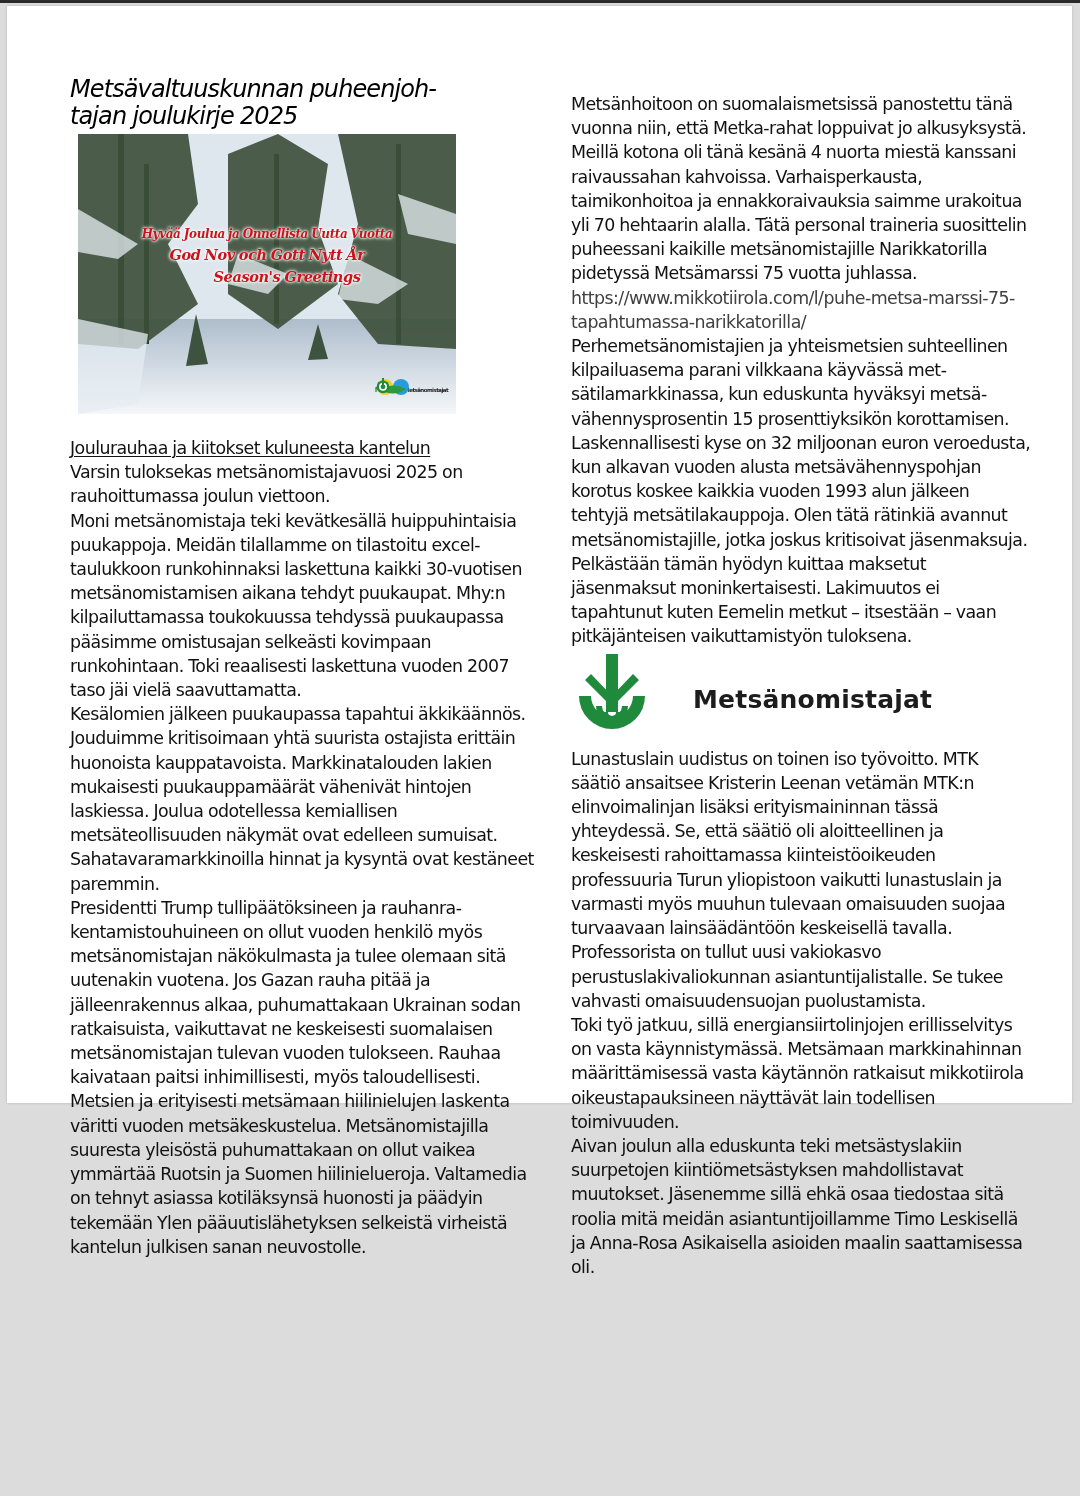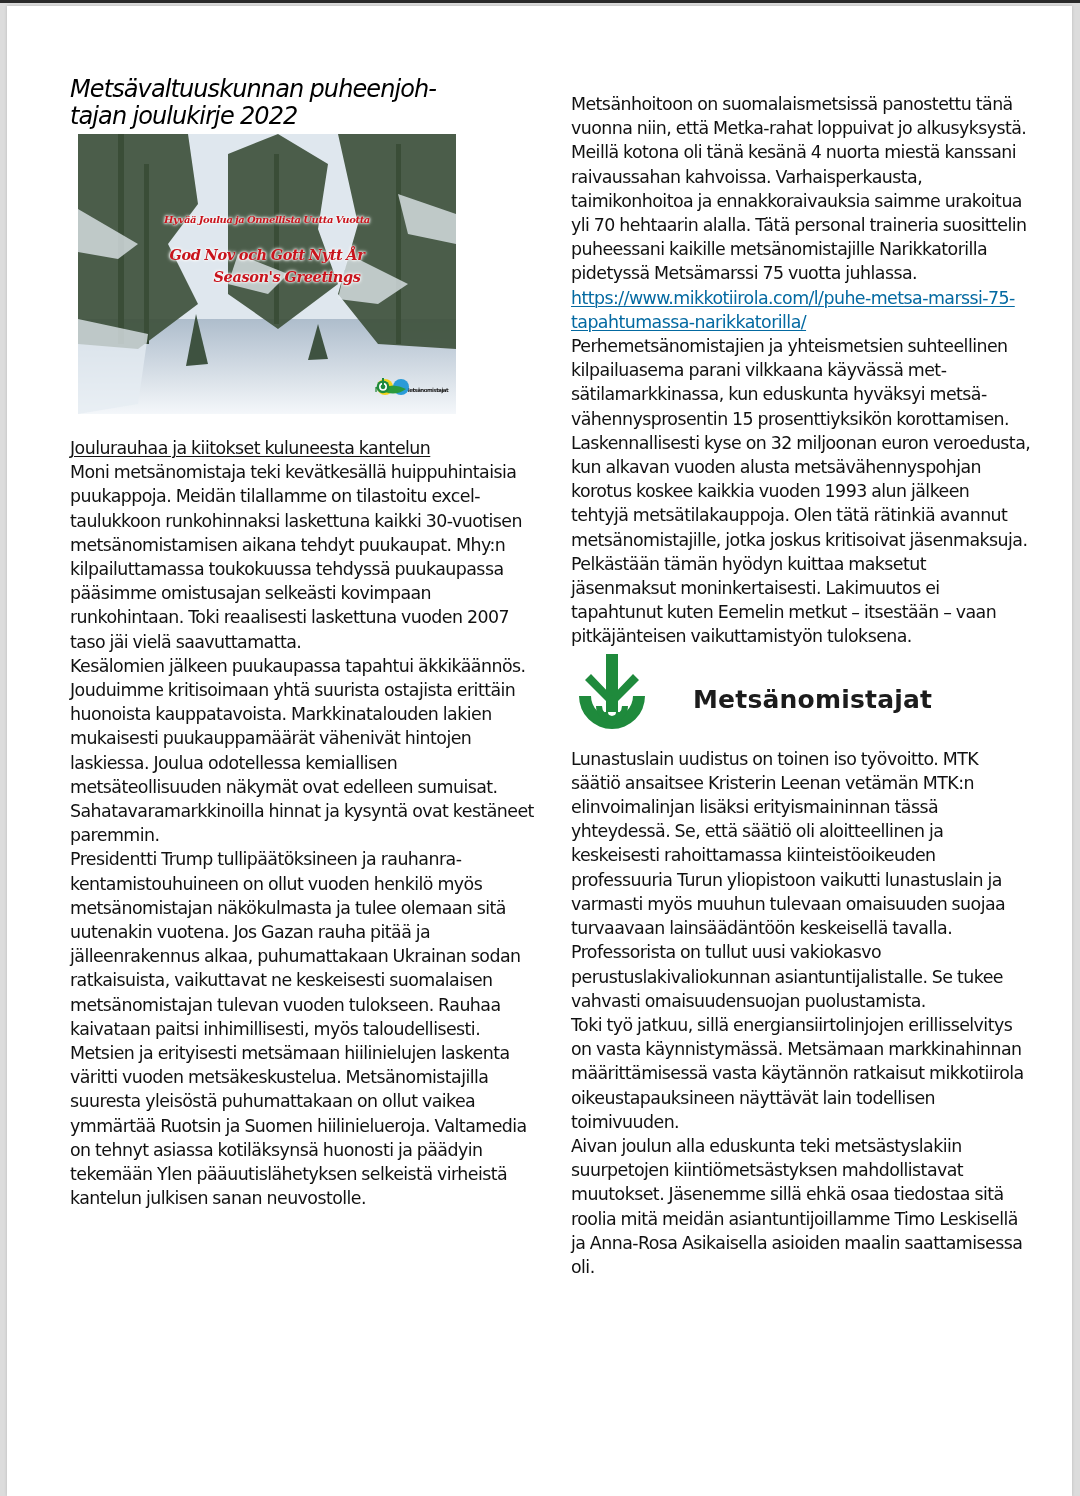--- a/index.html
+++ b/index.html
@@ -12,21 +12,21 @@
     }
     .topbar {
       position: absolute;
       left: 0; top: 0;
       width: 1080px; height: 3px;
       background: #2a2a2a;
     }
     .page {
       position: absolute;
       left: 7px; top: 6px;
-      width: 1065px; height: 1490px;
+      width: 1065px; height: 1097px;
       background: #ffffff;
       box-shadow: 0 0 3px rgba(0,0,0,0.15);
     }
     .col {
       position: absolute;
       font-family: "DejaVu Sans", sans-serif;
       color: #111;
       font-size: 17.4px;
       line-height: 24.2px;
       letter-spacing: -0.55px;
@@ -56,21 +56,21 @@
       position: absolute;
       left: 0; right: 0;
       text-align: center;
       font-family: "DejaVu Serif", serif;
       font-style: italic;
       font-weight: bold;
       color: #c8141c;
       text-shadow: 0 0 2px #fff, 0 0 3px #fff, 0 0 4px #fff;
       letter-spacing: -0.4px;
     }
-    .g1 { top: 74px; font-size: 10px; text-align: center; }
+    .g1 { top: 88px; font-size: 12px; text-align: center; }
     .g2 { top: 109px; font-size: 14.5px; }
     .g3 { top: 131px; font-size: 14.5px; margin-left: 40px; }
     .hero-logos {
       position: absolute;
       right: 8px; bottom: 12px;
       display: flex; align-items: flex-end; gap: 14px;
     }
     .mtk-label {
       font-family: "DejaVu Sans", sans-serif;
       font-size: 7px; font-weight: bold; color: #2a8a3a;
@@ -83,22 +83,21 @@
     }
     .subheading {
       text-decoration: underline;
       margin-top: 22px;
       text-decoration-thickness: 1px;
       text-underline-offset: 2px;
     }
     p { margin: 0; }
     .gap { }
     .link {
-      color: #0369a1;
-      text-decoration: underline;
+      color: #404040;
       text-decoration-thickness: 1px;
       text-underline-offset: 2px;
       cursor: pointer;
     }
     .mo-logo {
       display: flex;
       align-items: center;
       height: 92px;
       margin: 2px 0 4px 4px;
     }
@@ -115,21 +114,21 @@
 </head>
 <body>
 
 <div class="topbar"></div>
 
 <div class="page">
 
   <div class="col col-left">
     <h1 class="title">
       <span>Metsävaltuuskunnan puheenjoh-</span><br>
-      <span>tajan joulukirje 2022</span>
+      <span>tajan joulukirje 2025</span>
     </h1>
 
     <div class="hero">
       <svg width="378" height="280" viewBox="0 0 378 280">
         <defs>
           <linearGradient id="snow" x1="0" y1="0" x2="0" y2="1">
             <stop offset="0" stop-color="#aebdcc"></stop>
             <stop offset="1" stop-color="#f4f7fa"></stop>
           </linearGradient>
         </defs>
@@ -177,20 +176,21 @@
             <circle cx="20" cy="22" r="6" fill="#1f8a3c"></circle>
             <rect x="17.5" y="0" width="5" height="22" fill="#1f8a3c"></rect>
           </svg>
           <span>Metsänomistajat</span>
         </div>
       </div>
     </div>
 
     <p class="subheading">Joulurauhaa ja kiitokset kuluneesta kantelun</p>
 
+    <p class="gap">Varsin tuloksekas metsänomistajavuosi 2025 on rauhoittumassa joulun viettoon.</p>
     <p class="gap">Moni metsänomistaja teki kevätkesällä huippu­hintaisia puukappoja. Meidän tilallamme on tilas­toitu excel-taulukkoon runkohinnaksi laskettuna kaikki 30-vuotisen metsänomistamisen aikana tehdyt puukaupat. Mhy:n kilpailuttamassa touko­kuussa tehdyssä puukaupassa pääsimme omis­tusajan selkeästi kovimpaan runkohintaan. Toki reaalisesti laskettuna vuoden 2007 taso jäi vielä saavuttamatta.</p>
     <p>Kesälomien jälkeen puukaupassa tapahtui äkki­käännös. Jouduimme kritisoimaan yhtä suurista ostajista erittäin huonoista kauppatavoista. Mark­kinatalouden lakien mukaisesti puukauppamää­rät vähenivät hintojen laskiessa. Joulua odotel­lessa kemiallisen metsäteollisuuden näkymät ovat edelleen sumuisat. Sahatavaramarkkinoilla hinnat ja kysyntä ovat kestäneet paremmin.</p>
     <p class="gap">Presidentti Trump tullipäätöksineen ja rauhanra­kentamistouhuineen on ollut vuoden henkilö myös metsänomistajan näkökulmasta ja tulee olemaan sitä uutenakin vuotena. Jos Gazan rauha pitää ja jälleenrakennus alkaa, puhumatta­kaan Ukrainan sodan ratkaisuista, vaikuttavat ne keskeisesti suomalaisen metsänomistajan tulevan vuoden tulokseen. Rauhaa kaivataan paitsi inhi­millisesti, myös taloudellisesti.</p>
     <p class="gap">Metsien ja erityisesti metsämaan hiilinielujen las­kenta väritti vuoden metsäkeskustelua. Metsän­omistajilla suuresta yleisöstä puhumattakaan on ollut vaikea ymmärtää Ruotsin ja Suomen hiili­nielueroja. Valtamedia on tehnyt asiassa kotiläk­synsä huonosti ja päädyin tekemään Ylen pää­uutislähetyksen selkeistä virheistä kantelun julki­sen sanan neuvostolle.</p>
   </div>
 
   <div class="col col-right">
     <p>Metsänhoitoon on suomalaismetsissä panostettu tänä vuonna niin, että Metka-rahat loppuivat jo alkusyksystä. Meillä kotona oli tänä kesänä 4 nuorta miestä kanssani raivaussahan kahvoissa. Varhaisperkausta, taimikonhoitoa ja ennakko­raivauksia saimme urakoitua yli 70 hehtaarin alalla. Tätä personal traineria suosittelin puhees­sani kaikille metsänomistajille Narikkatorilla pide­tyssä Metsämarssi 75 vuotta juhlassa.</p>
     <a class="link" title="https://www.mikkotiirola.com/l/puhe-metsa-marssi-75-tapahtumassa-narikkatorilla/">https://www.mikkotiirola.com/l/puhe-metsa-marssi-75-tapahtumassa-narikkatorilla/</a>
 

